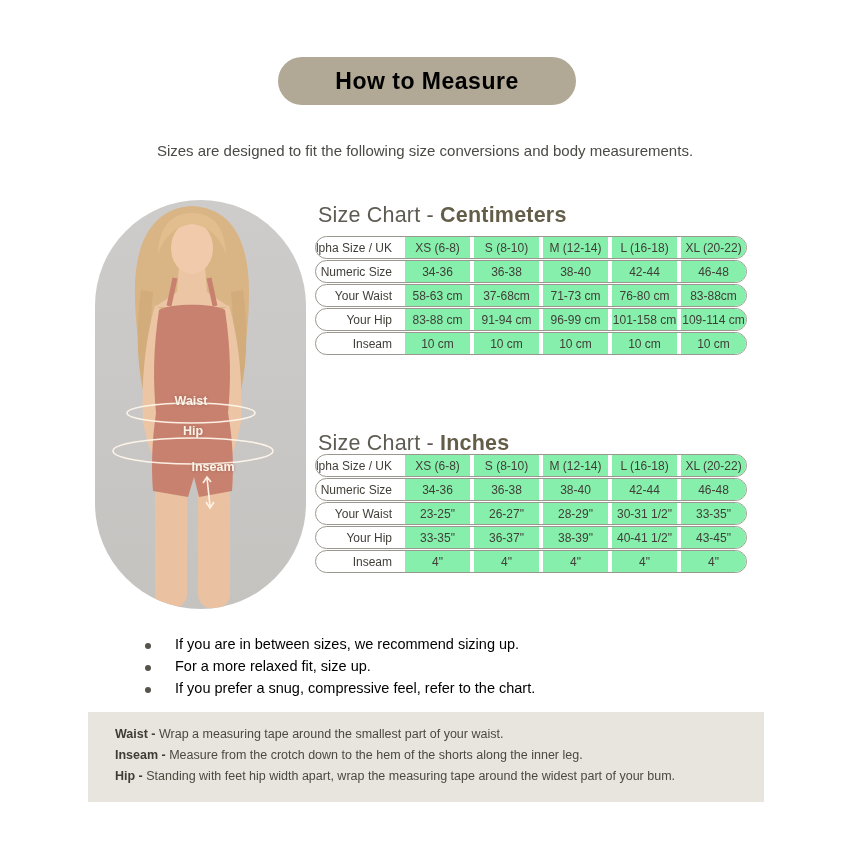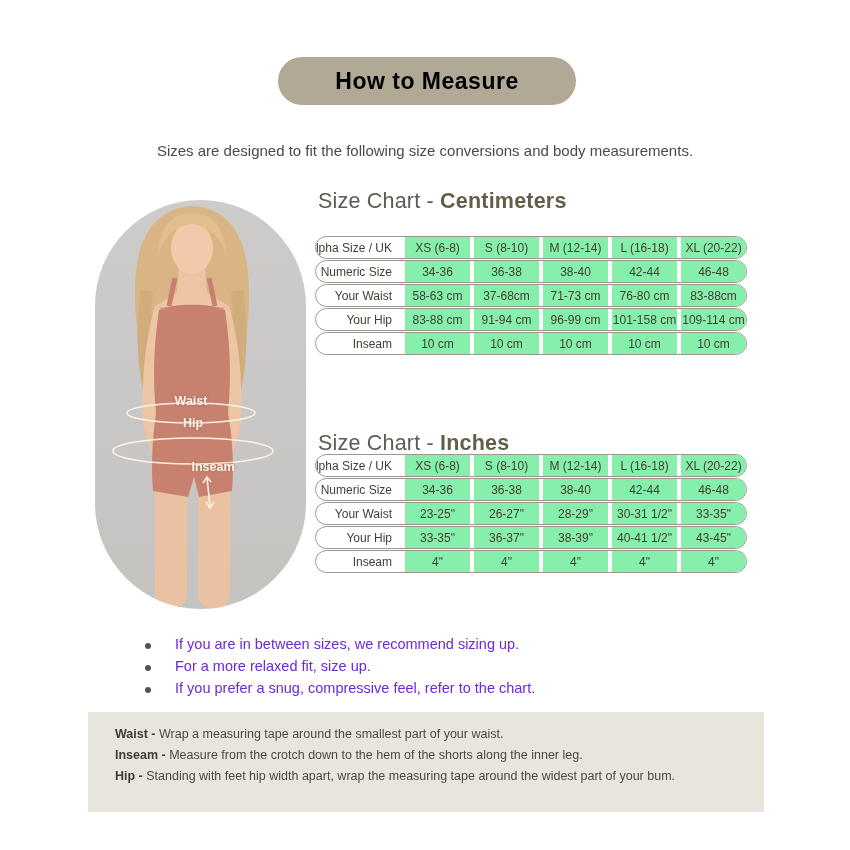--- a/index.html
+++ b/index.html
@@ -14,48 +14,48 @@
   .subtitle{position:absolute;top:142px;left:0;width:100%;text-align:center;
             font-size:15px;color:#4b4a45;}
 
   
   .photo{position:absolute;left:95px;top:200px;width:211px;height:409px;border-radius:110px;
          overflow:hidden;background:linear-gradient(180deg,#cdcccb 0%,#c5c3c0 100%);}
   .photo svg{position:absolute;left:0;top:0;}
   .m-label{position:absolute;color:#fdf4e8;font-weight:bold;font-size:12.5px;width:80px;
            text-align:center;text-shadow:0 0 3px rgba(120,85,75,.55);}
   .m-label.waist{left:56px;top:194px;}
-  .m-label.hip{left:58px;top:216px;}
+  .m-label.hip{left:58px;top:224px;}
   .m-label.inseam{left:78px;top:260px;}
 
   
   .section-heading{position:absolute;left:318px;font-size:21.5px;color:#5d5b52;letter-spacing:.2px;}
   .section-heading b{color:#645e49;font-weight:bold;}
-  .heading-cm{top:189px;}
+  .heading-cm{top:203px;}
   .heading-in{top:431px;}
 
   
   .table{position:absolute;left:315px;width:432px;}
   .table-cm{top:236px;}
   .table-in{top:454px;}
   .trow{display:flex;align-items:stretch;height:21px;border:1px solid #9a978e;border-radius:12px;
         overflow:hidden;background:#ffffff;margin-bottom:1px;}
   .tlabel{width:85px;box-sizing:border-box;display:flex;align-items:center;justify-content:flex-end;
           padding-right:9px;font-size:12px;color:#403e37;white-space:nowrap;}
   .tcell{flex:1;background:#86efac;margin-left:4px;display:flex;align-items:center;
          justify-content:center;font-size:12px;color:#403e37;white-space:nowrap;}
 
   
   .notes{position:absolute;left:145px;top:636px;}
   .note-row{display:flex;align-items:flex-start;height:22px;}
   .dot{width:6px;height:6px;border-radius:50%;background:#55534a;margin-top:7px;margin-right:24px;flex:none;}
-  .note-text{font-size:14.5px;color:#6d28d9;}
-
-  
-  .defs-box{position:absolute;left:88px;top:712px;width:676px;height:100px;background:#e8e5df;
+  .note-text{font-size:14.5px;color:#000000;}
+
+  
+  .defs-box{position:absolute;left:88px;top:712px;width:676px;height:90px;background:#e8e5df;
             box-sizing:border-box;padding:12px 24px 0 27px;}
   .def-line{font-size:12.5px;line-height:21px;color:#4b493f;}
   .def-line b{color:#3f3d33;}
 </style>
 </head>
 <body>
 
 <div class="canvas">
 
   <div class="pill">How to Measure</div>

